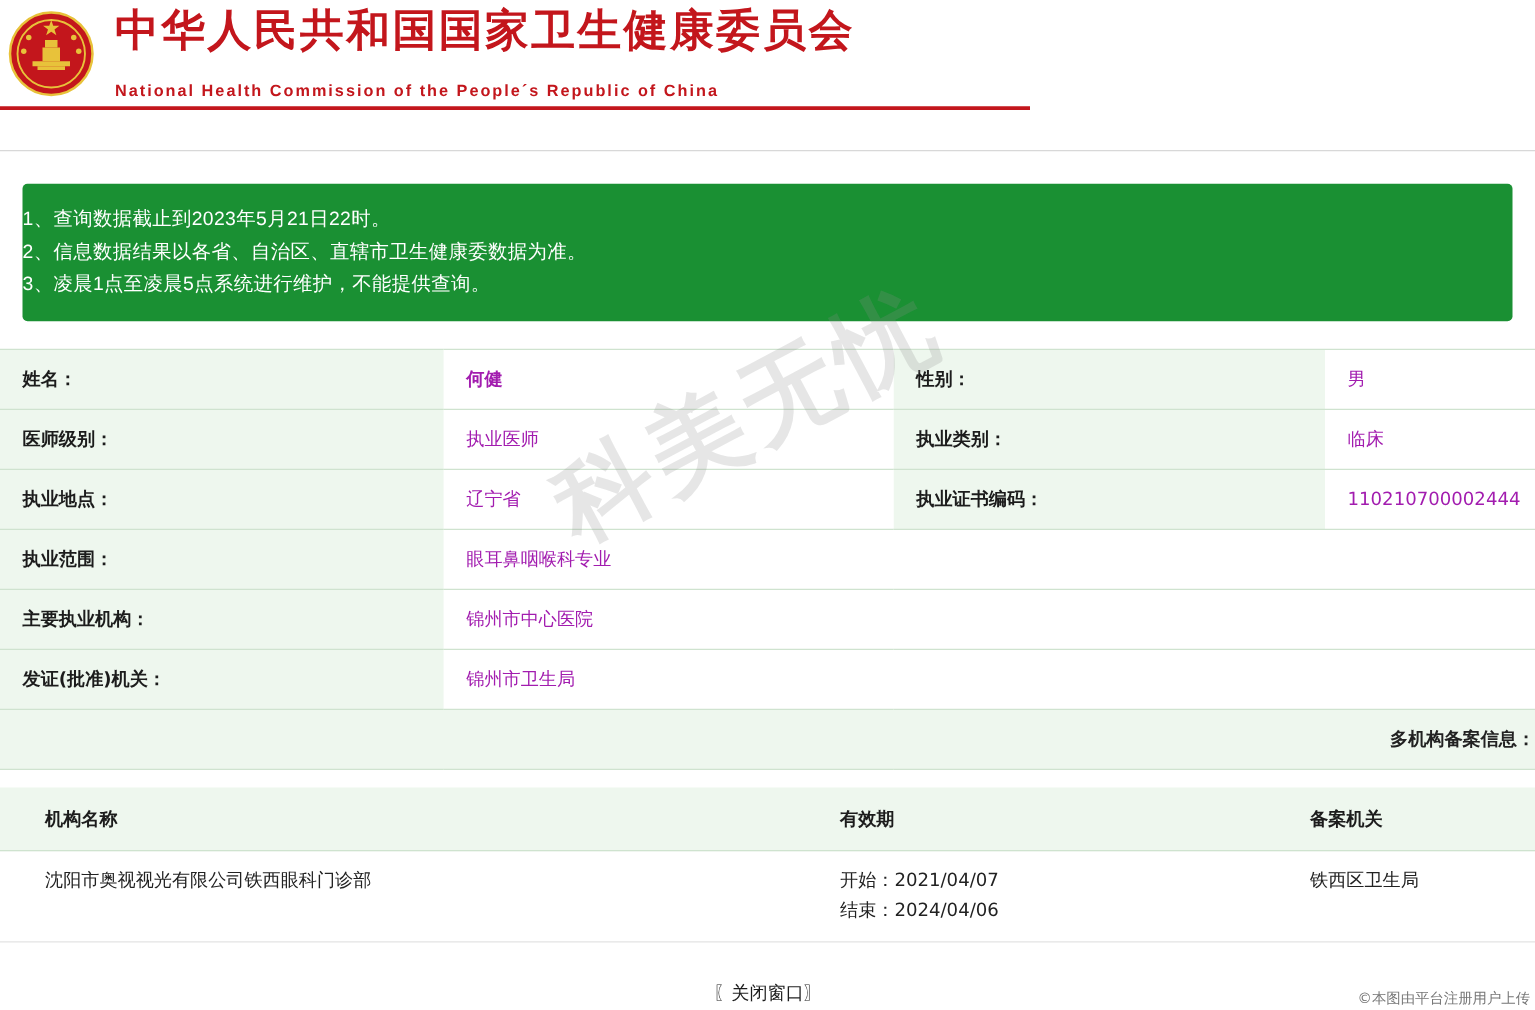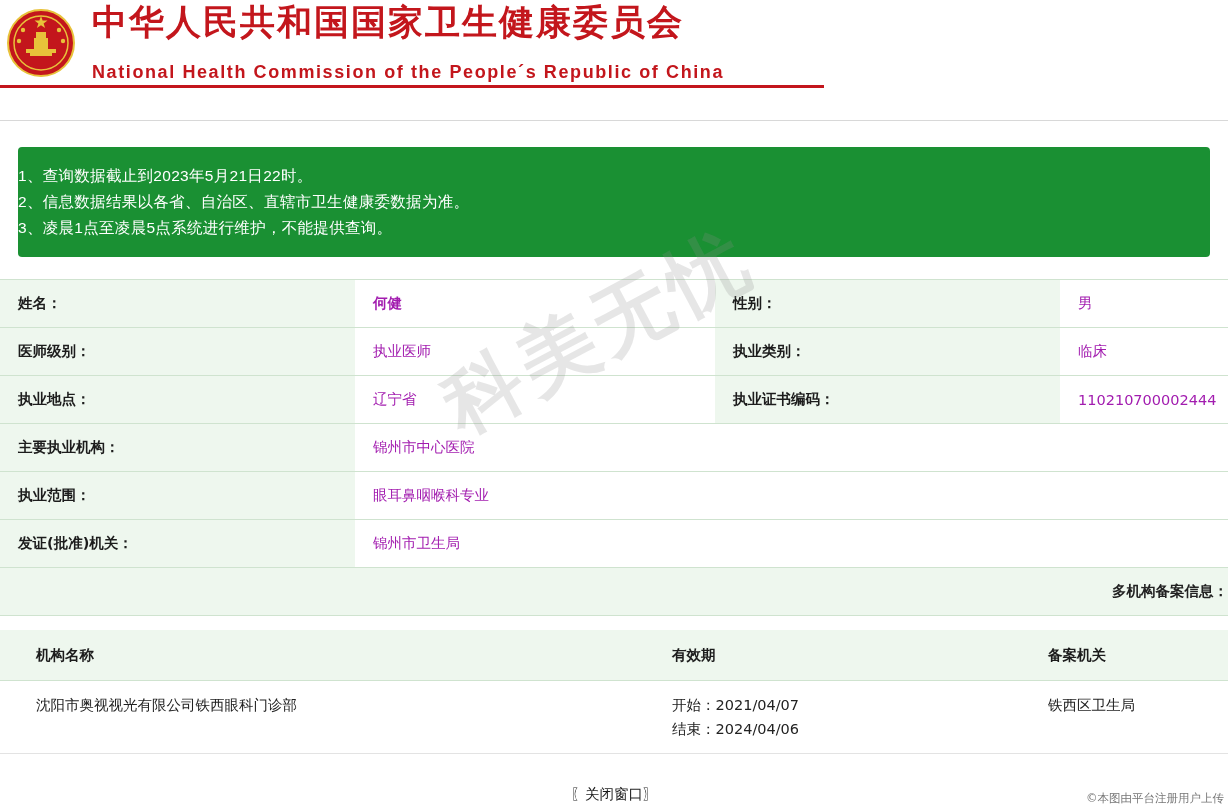--- a/index.html
+++ b/index.html
@@ -43,21 +43,21 @@
     font-family: "DejaVu Sans", sans-serif;
     font-size: 35px;
     font-weight: bold;
     color: #c3161c;
     letter-spacing: 2px;
     line-height: 1.15;
     white-space: nowrap;
   }
   .header-en {
     font-family: "Liberation Sans", sans-serif;
-    font-size: 18px;
+    font-size: 13px;
     font-weight: bold;
     color: #c3161c;
     letter-spacing: 1.6px;
     white-space: nowrap;
     margin-top: 20px;
   }
   .header-rule {
     width: 100%;
     height: 1px;
     background: #d8d8d8;
@@ -241,26 +241,26 @@
     <td class="lbl col-l2">执业类别：</td>
     <td class="val col-v2">临床</td>
   </tr>
   <tr>
     <td class="lbl col-l1">执业地点：</td>
     <td class="val col-v1">辽宁省</td>
     <td class="lbl col-l2">执业证书编码：</td>
     <td class="val col-v2">110210700002444</td>
   </tr>
   <tr>
+    <td class="lbl col-l1">执业范围：</td>
+    <td class="val" colspan="3">眼耳鼻咽喉科专业</td>
+  </tr>
+  <tr>
     <td class="lbl col-l1">主要执业机构：</td>
     <td class="val" colspan="3">锦州市中心医院</td>
-  </tr>
-  <tr>
-    <td class="lbl col-l1">执业范围：</td>
-    <td class="val" colspan="3">眼耳鼻咽喉科专业</td>
   </tr>
   <tr>
     <td class="lbl col-l1">发证(批准)机关：</td>
     <td class="val" colspan="3">锦州市卫生局</td>
   </tr>
   <tr>
     <td class="section-title" colspan="4">多机构备案信息：</td>
   </tr>
 </tbody>
   </table>

